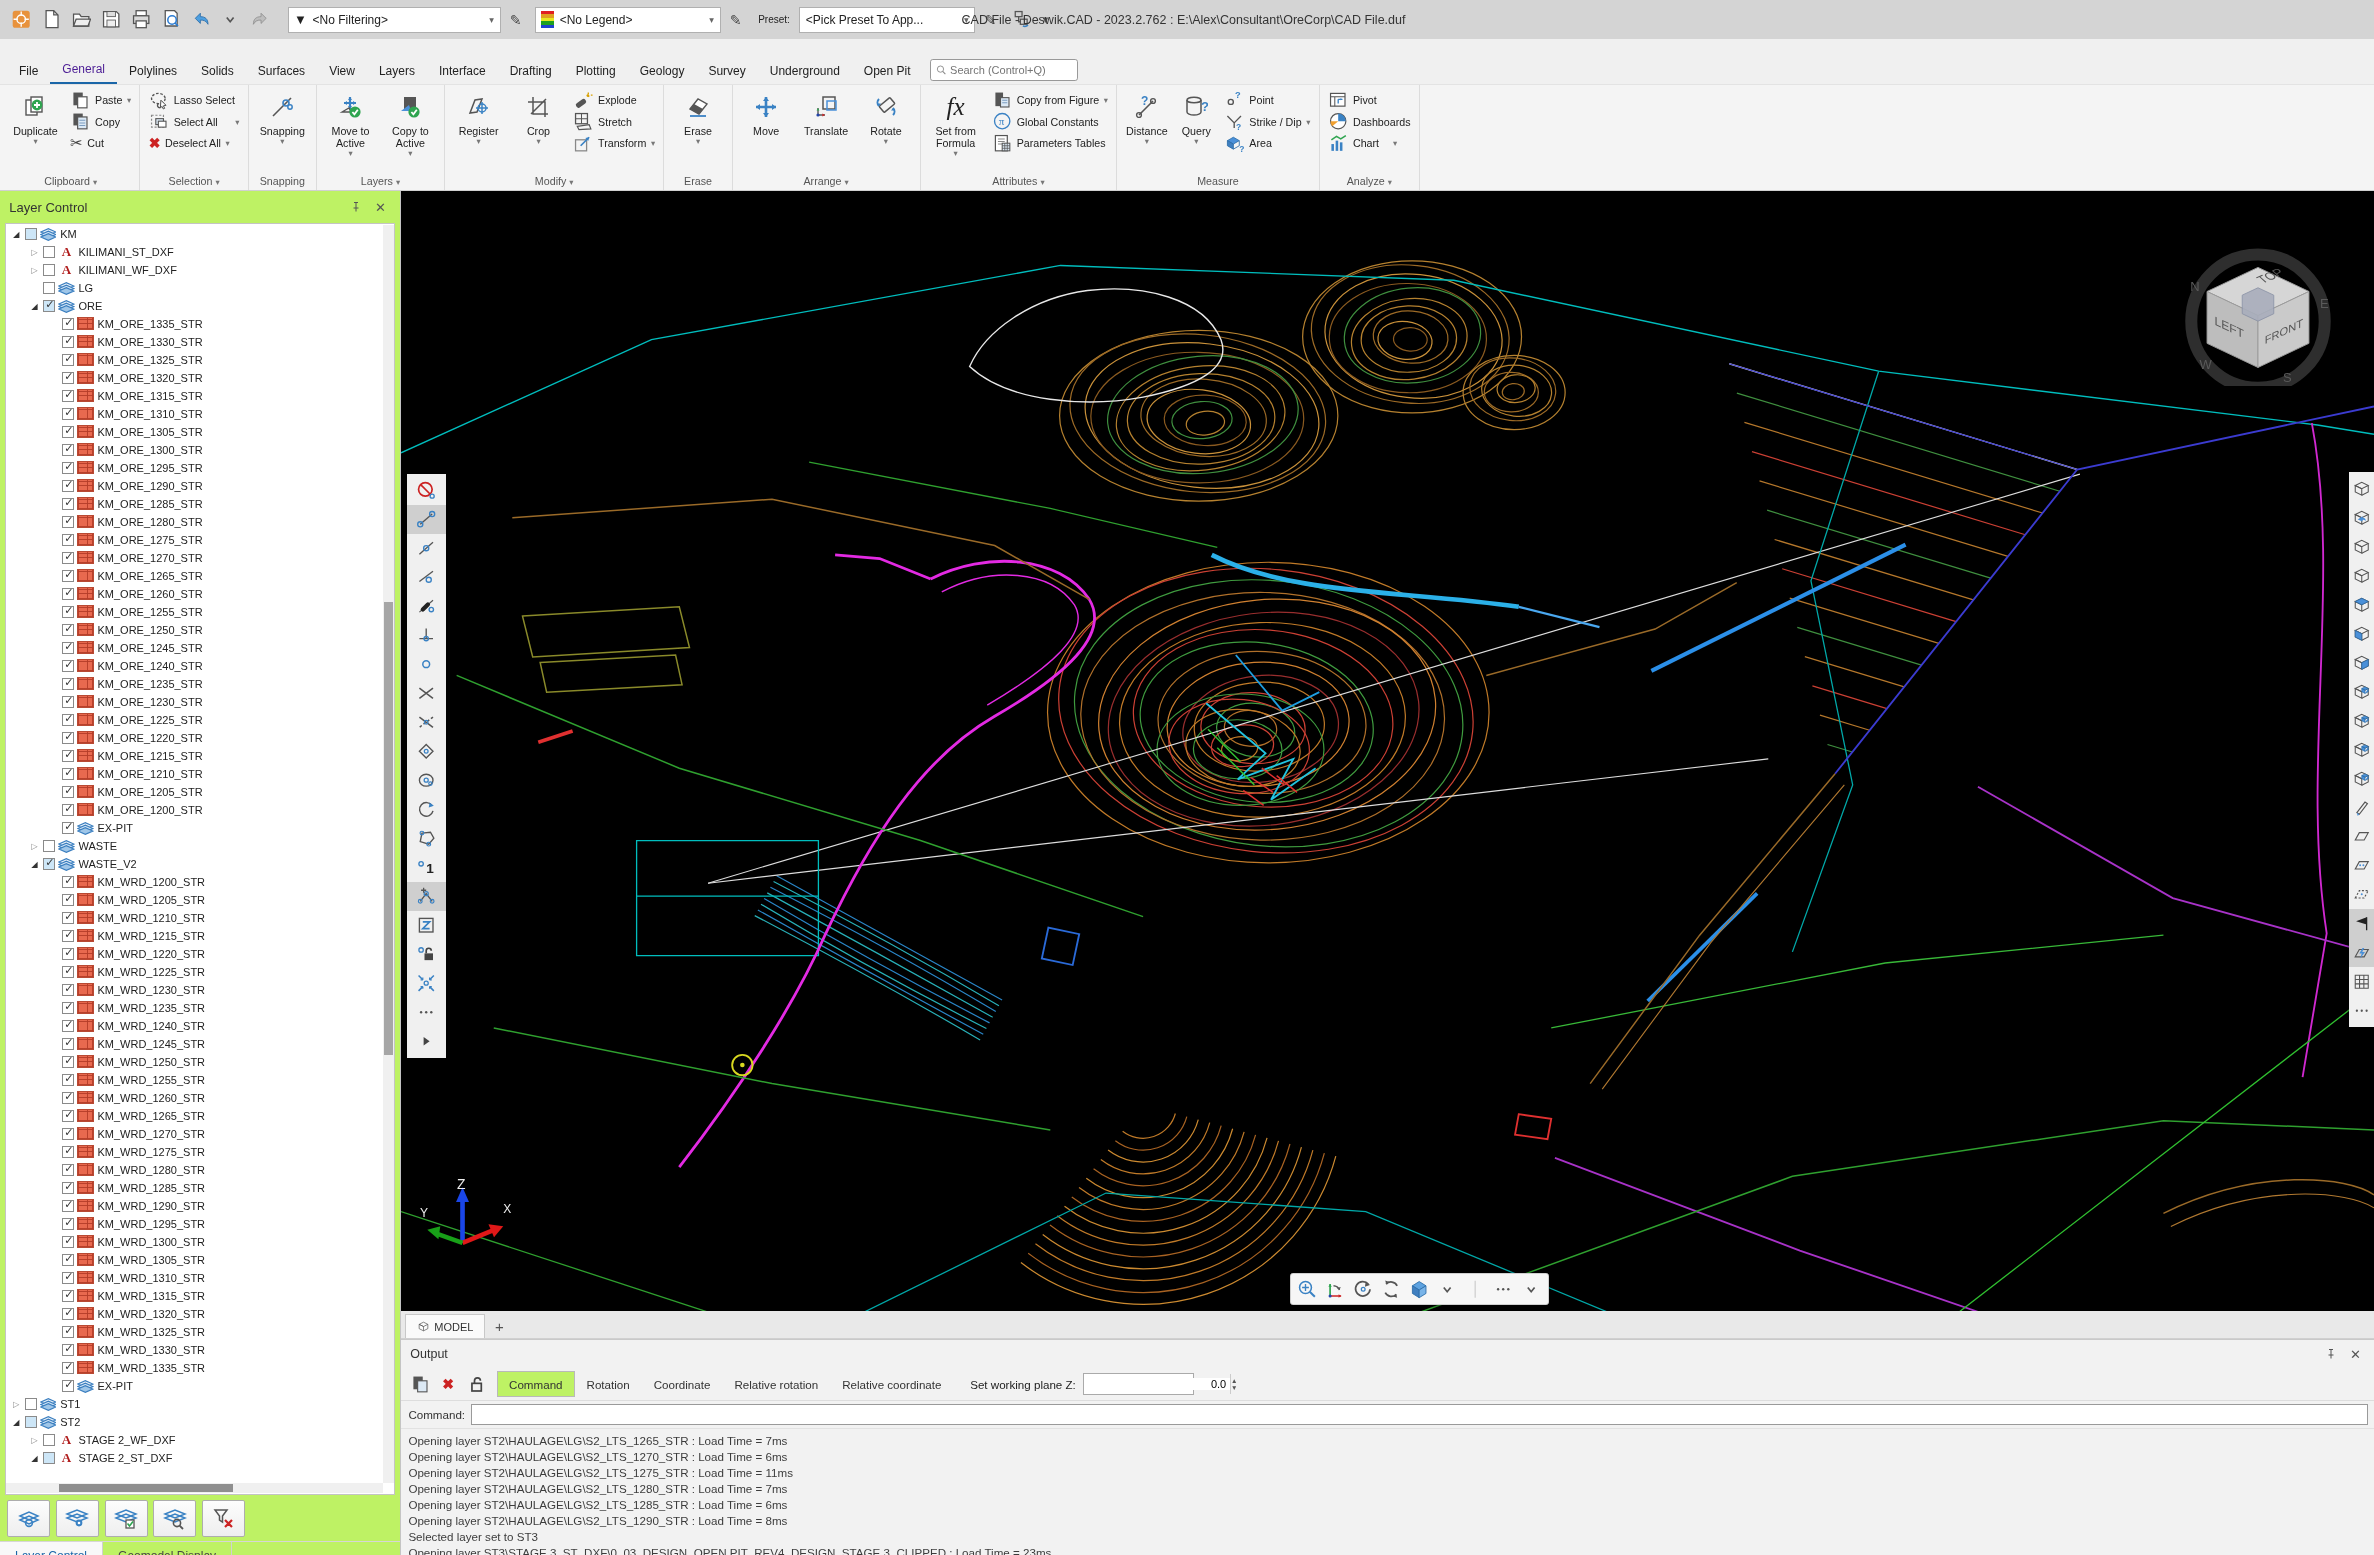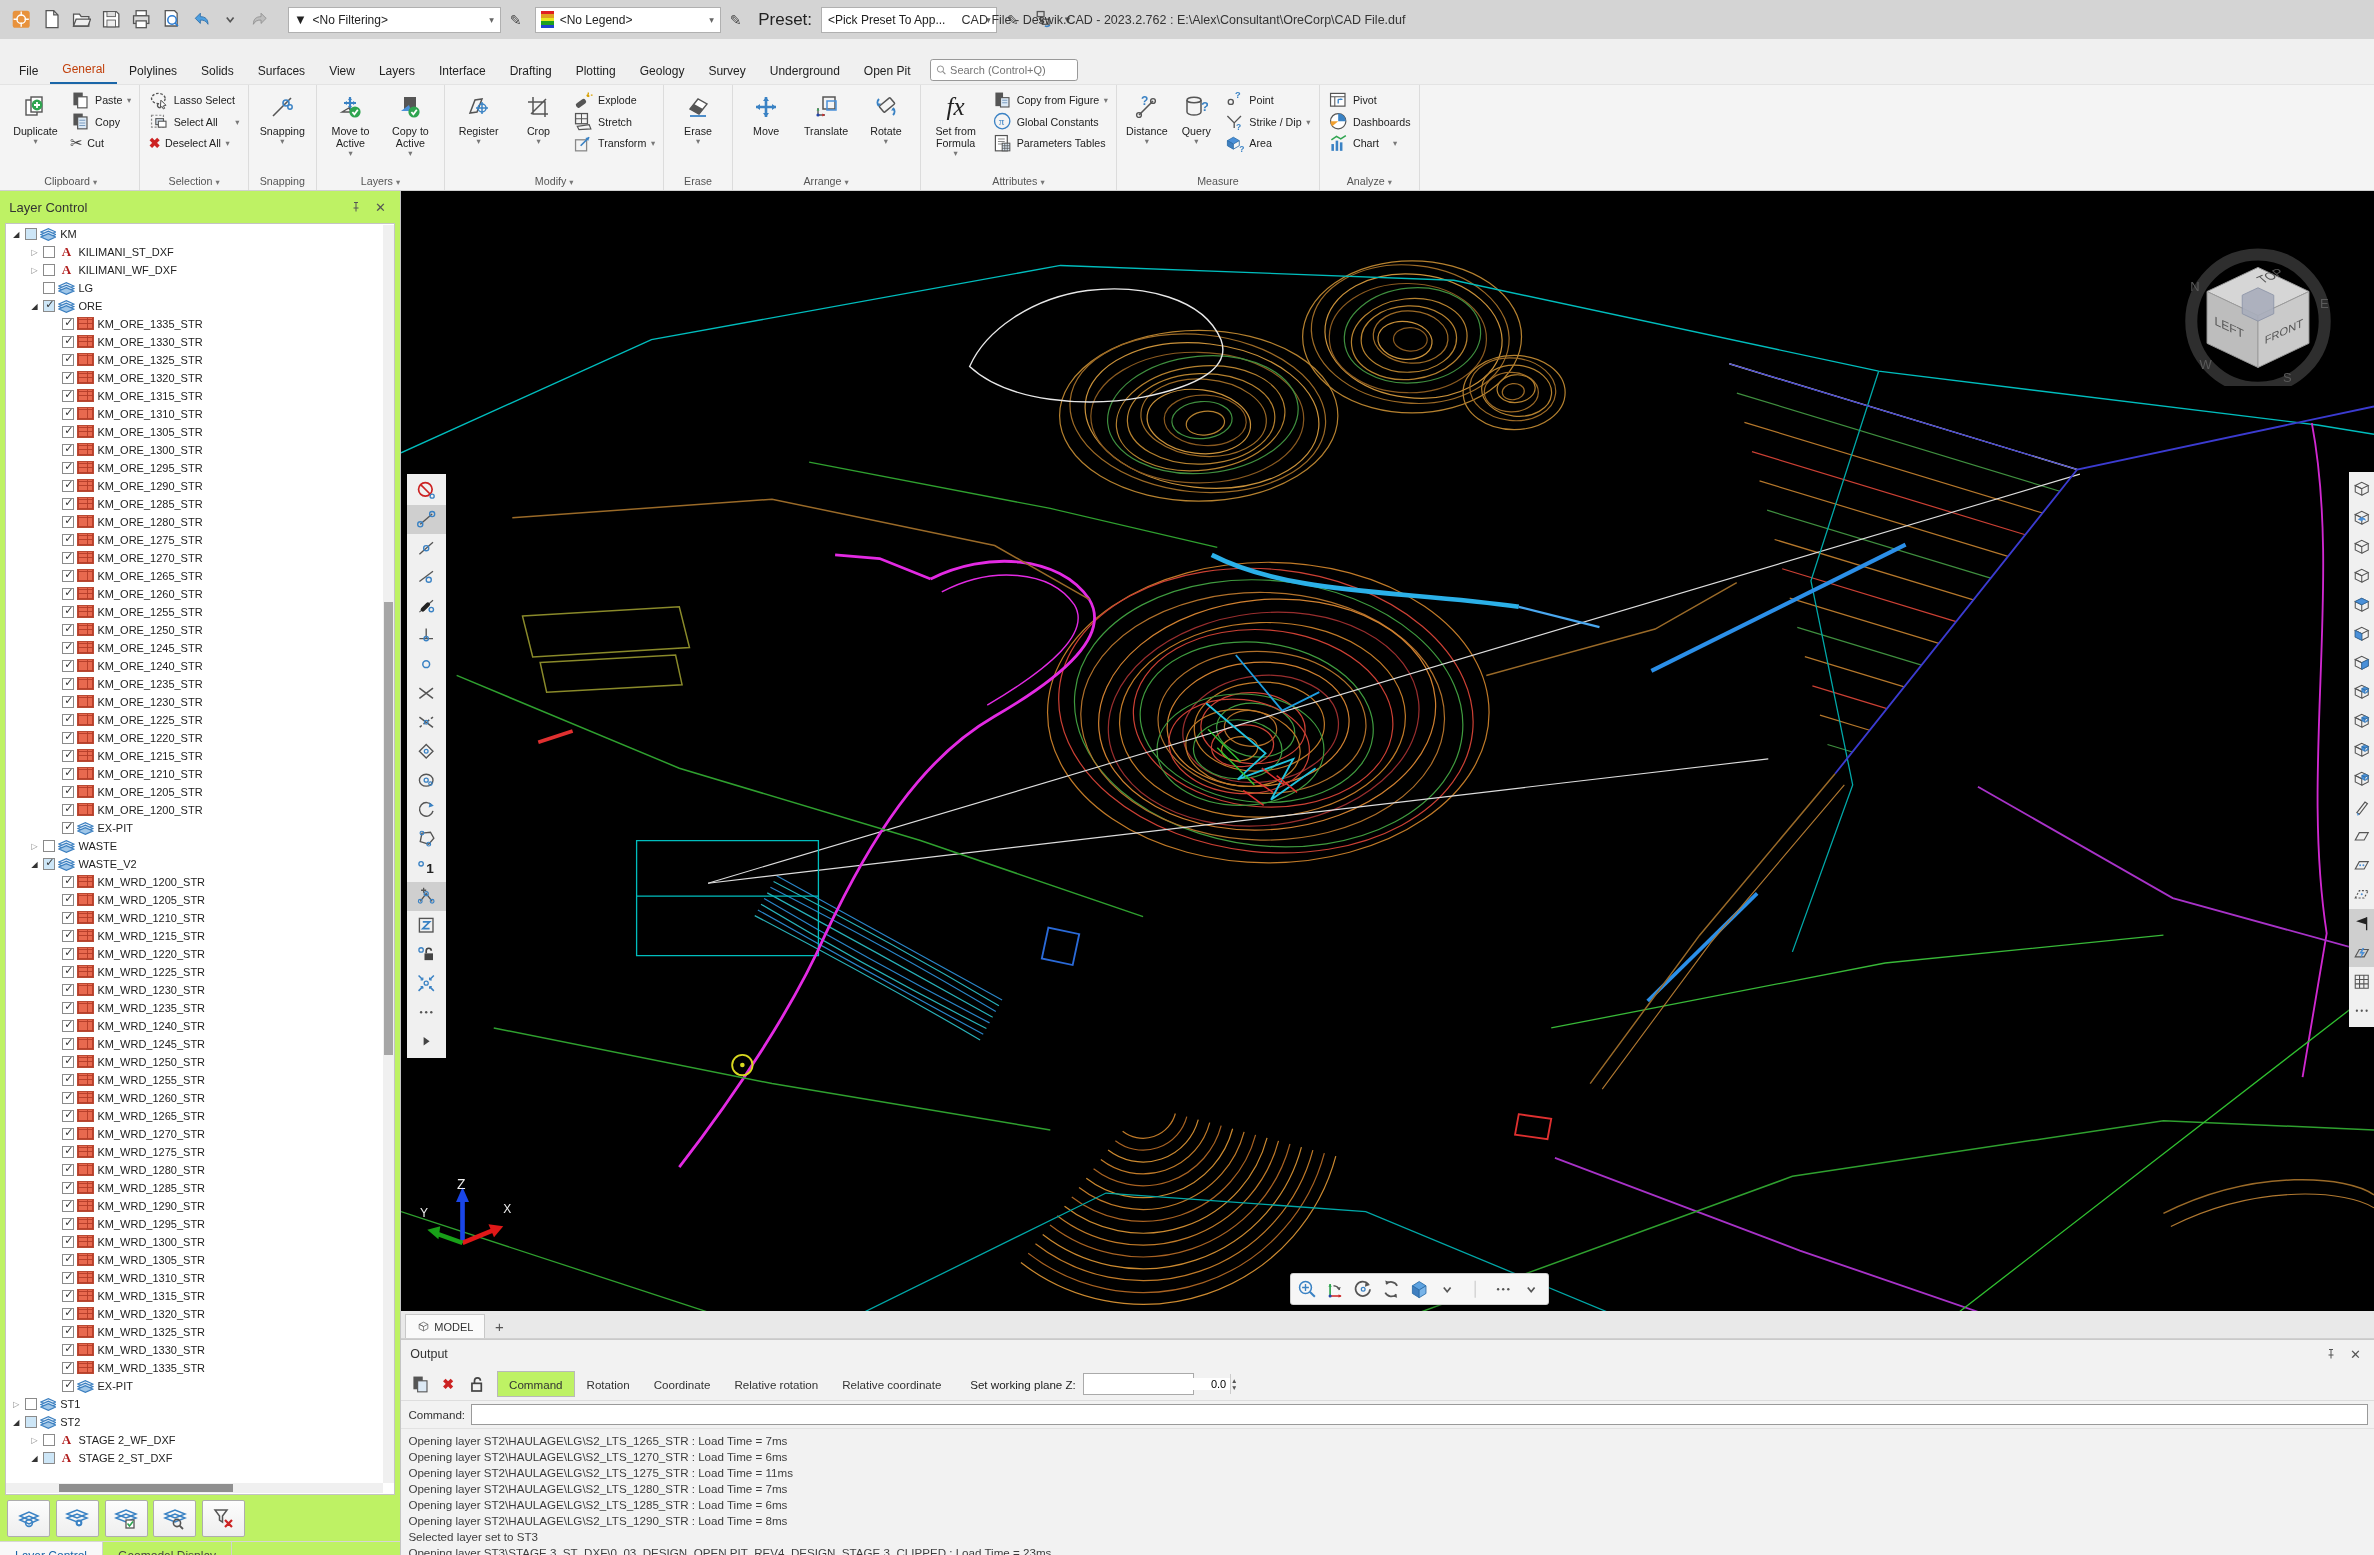--- a/index.html
+++ b/index.html
@@ -10,25 +10,25 @@
 
 #titlebar{height:39px;background:#d4d4d4;display:flex;align-items:center;padding:0 7.4px;gap:3.7px;position:relative}
 .qbtn{width:28px;height:28px;display:flex;align-items:center;justify-content:center;border-radius:2.8px}
 .combo{background:#fff;border:0.9px solid #b0b0b0;height:26px;display:flex;align-items:center;padding:0 5.6px;gap:5.6px;margin-left:9.3px}
 .combo .val{font-size:12px;color:#222;flex:1;white-space:nowrap}
 .combo .car{color:#666;font-size:9.3px}
 .pencil{font-size:14px;color:#444;margin-left:5.6px}
 .flt-funnel{color:#222;font-size:13px}
 .legend-sq{width:13px;height:16.7px;background:linear-gradient(#e02020 20%,#e0a020 20% 40%,#e8e820 40% 60%,#20a020 60% 80%,#2040d0 80%)}
 #win-title{position:absolute;left:0;right:8px;text-align:center;font-size:12.5px;color:#333;pointer-events:none}
-.preset-lab{font-size:17px;margin-left:13px;color:#222}
+.preset-lab{font-size:10px;margin-left:13px;color:#222}
 
 #tabrow{height:46px;background:#f0f0f0;display:flex;align-items:flex-end;padding:0 7px;gap:1.9px;border-bottom:0.9px solid #e3e3e3}
 .rtab{padding:5.6px 12px;font-size:12px;color:#222;cursor:pointer}
-.rtab.active{border-bottom:2.8px solid #1a66a8;color:#c2410c}
+.rtab.active{border-bottom:2.8px solid #1a66a8;color:#4c1d95}
 #searchbox{margin-left:5.6px;margin-bottom:2.8px;width:148px;height:22px;border:0.9px solid #999;border-radius:2.8px;background:#fff;display:flex;align-items:center;padding:0 4.6px;gap:3.7px}
 #searchbox input{border:0;outline:0;width:100%;font-size:11px;font-family:"Liberation Sans",sans-serif;color:#333;background:transparent}
 
 #ribbon{height:106px;background:#f4f4f4;display:flex;border-bottom:0.9px solid #d0d0d0;padding-left:1.9px}
 .rgroup{display:flex;flex-direction:column;border-right:0.9px solid #dcdcdc;padding:2.8px 4.6px 0}
 .rbody{flex:1;display:flex;align-items:flex-start;gap:1.9px}
 .rlabel{text-align:center;font-size:10.7px;color:#555;padding:0.9px 3.7px 2.8px;white-space:nowrap}
 .bigbtn{display:flex;flex-direction:column;align-items:center;width:58px;padding-top:1.9px;font-size:10.7px;color:#222;text-align:center;line-height:1.15;border-radius:2.8px;cursor:pointer}
 .bigbtn .bicon{height:35px;display:flex;align-items:center;justify-content:center}
 .scol{display:flex;flex-direction:column;justify-content:space-between;gap:0;padding-top:1.9px}

